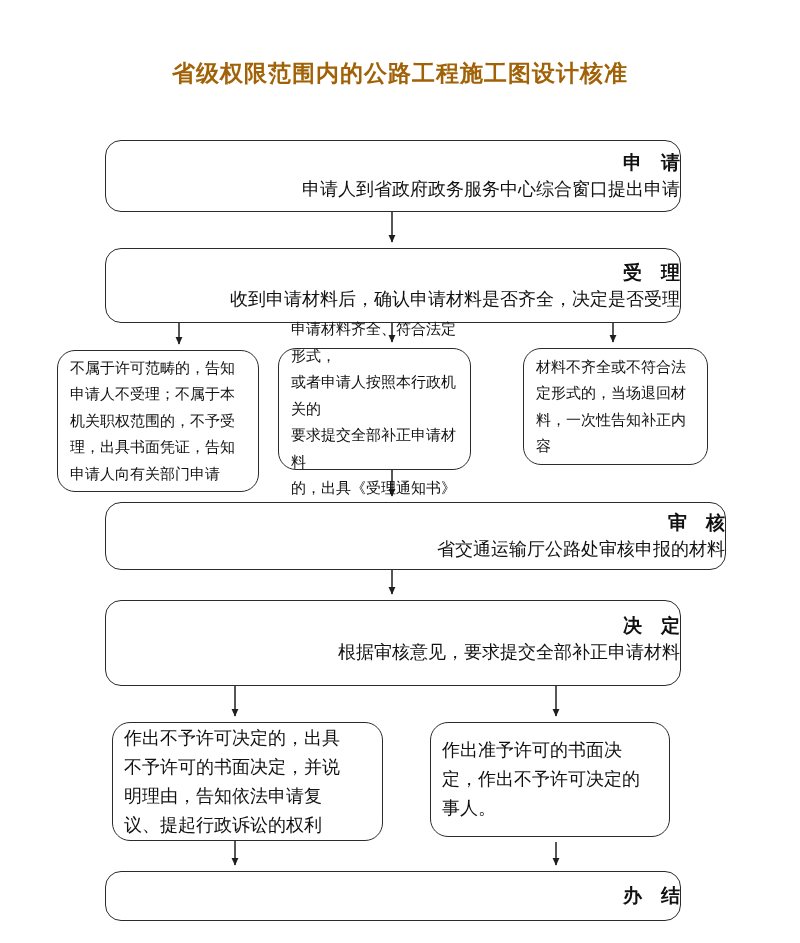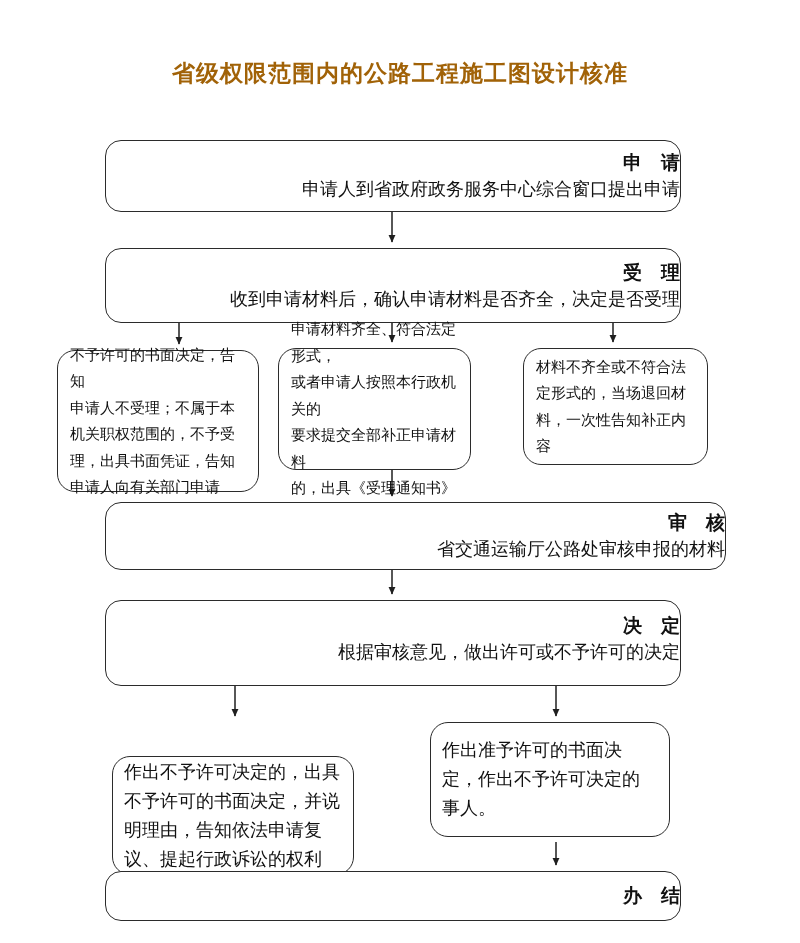--- a/index.html
+++ b/index.html
@@ -98,21 +98,21 @@
     <div class="heading">申　请</div>
     <div class="subline">申请人到省政府政务服务中心综合窗口提出申请</div>
   </div>
 
   <div class="node big" style="left:105px;top:248px;width:576px;height:75px">
     <div class="heading">受　理</div>
     <div class="subline">收到申请材料后，确认申请材料是否齐全，决定是否受理</div>
   </div>
 
   <div class="node small" style="left:57px;top:350px;width:202px;height:142px">
-    <div class="bodytext">不予许可的书面决定，告知
+    <div class="bodytext">不属于许可范畴的，告知
 申请人不受理；不属于本
 机关职权范围的，不予受
 理，出具书面凭证，告知
 申请人向有关部门申请</div>
   </div>
 
   <div class="node small" style="left:278px;top:348px;width:193px;height:122px">
     <div class="bodytext">申请材料齐全、符合法定形式，
 或者申请人按照本行政机关的
 要求提交全部补正申请材料
@@ -126,24 +126,24 @@
 容</div>
   </div>
 
   <div class="node big" style="left:105px;top:502px;width:621px;height:68px">
     <div class="heading">审　核</div>
     <div class="subline">省交通运输厅公路处审核申报的材料</div>
   </div>
 
   <div class="node big topalign" style="left:105px;top:600px;width:576px;height:86px">
     <div class="heading">决　定</div>
-    <div class="subline">根据审核意见，做出许可或不予许可的决定</div>
+    <div class="subline">根据审核意见，要求提交全部补正申请材料</div>
   </div>
 
-  <div class="node small lower" style="left:112px;top:756px;width:242px;height:119px">
+  <div class="node small lower" style="left:112px;top:722px;width:271px;height:119px">
     <div class="bodytext">作出不予许可决定的，出具
 不予许可的书面决定，并说
 明理由，告知依法申请复
 议、提起行政诉讼的权利</div>
   </div>
 
   <div class="node small lower" style="left:430px;top:722px;width:240px;height:115px">
     <div class="bodytext">作出准予许可的书面决
 定，作出不予许可决定的
 事人。</div>

